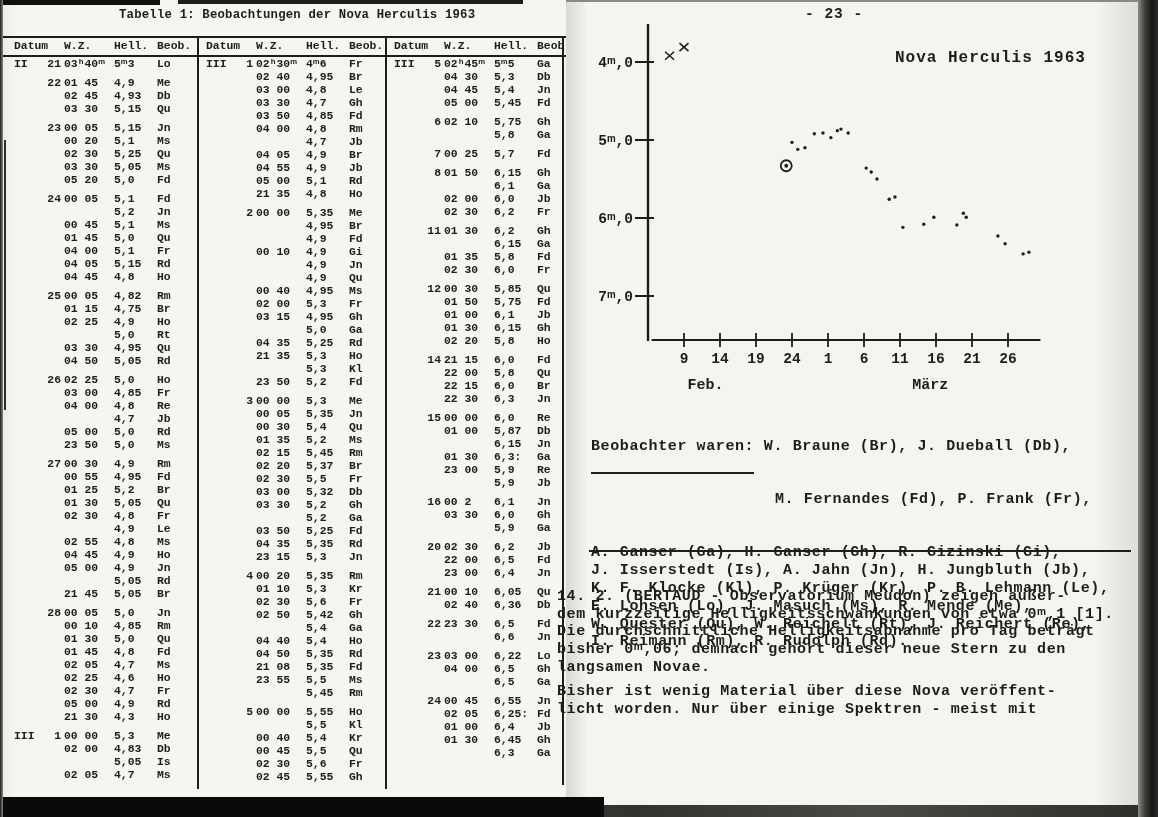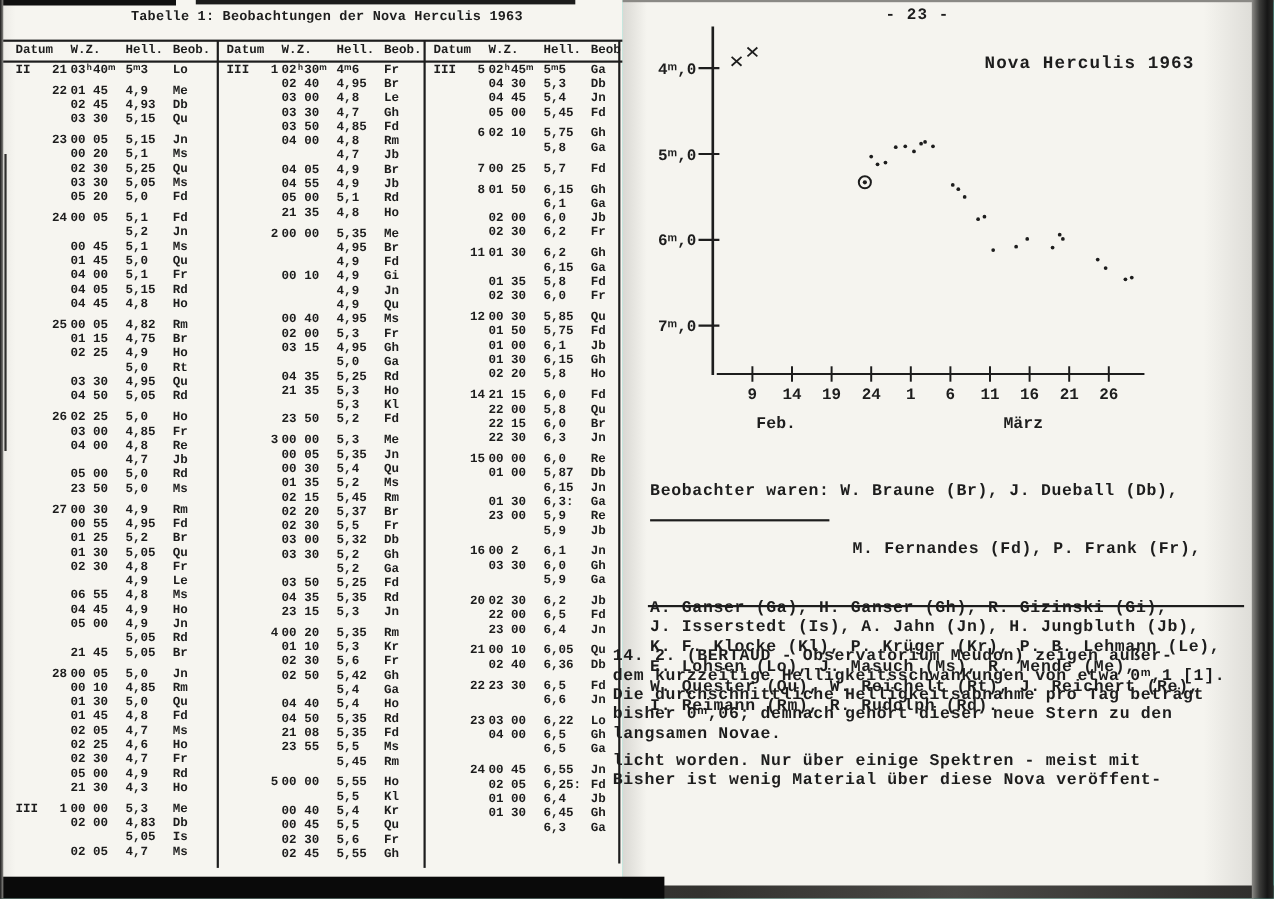--- a/index.html
+++ b/index.html
@@ -125,21 +125,21 @@
             <div class="t-row"><div class="c-month"></div><div class="c-day"></div><div class="c-time">05 00</div><div class="c-mag">5,0</div><div class="c-obs">Rd</div></div>
             <div class="t-row"><div class="c-month"></div><div class="c-day"></div><div class="c-time">23 50</div><div class="c-mag">5,0</div><div class="c-obs">Ms</div></div>
           </div>
           <div class="day-group">
             <div class="t-row"><div class="c-month"></div><div class="c-day">27</div><div class="c-time">00 30</div><div class="c-mag">4,9</div><div class="c-obs">Rm</div></div>
             <div class="t-row"><div class="c-month"></div><div class="c-day"></div><div class="c-time">00 55</div><div class="c-mag">4,95</div><div class="c-obs">Fd</div></div>
             <div class="t-row"><div class="c-month"></div><div class="c-day"></div><div class="c-time">01 25</div><div class="c-mag">5,2</div><div class="c-obs">Br</div></div>
             <div class="t-row"><div class="c-month"></div><div class="c-day"></div><div class="c-time">01 30</div><div class="c-mag">5,05</div><div class="c-obs">Qu</div></div>
             <div class="t-row"><div class="c-month"></div><div class="c-day"></div><div class="c-time">02 30</div><div class="c-mag">4,8</div><div class="c-obs">Fr</div></div>
             <div class="t-row"><div class="c-month"></div><div class="c-day"></div><div class="c-time"></div><div class="c-mag">4,9</div><div class="c-obs">Le</div></div>
-            <div class="t-row"><div class="c-month"></div><div class="c-day"></div><div class="c-time">06 55</div><div class="c-mag">4,8</div><div class="c-obs">Ms</div></div>
+            <div class="t-row"><div class="c-month"></div><div class="c-day"></div><div class="c-time">02 55</div><div class="c-mag">4,8</div><div class="c-obs">Ms</div></div>
             <div class="t-row"><div class="c-month"></div><div class="c-day"></div><div class="c-time">04 45</div><div class="c-mag">4,9</div><div class="c-obs">Ho</div></div>
             <div class="t-row"><div class="c-month"></div><div class="c-day"></div><div class="c-time">05 00</div><div class="c-mag">4,9</div><div class="c-obs">Jn</div></div>
             <div class="t-row"><div class="c-month"></div><div class="c-day"></div><div class="c-time"></div><div class="c-mag">5,05</div><div class="c-obs">Rd</div></div>
             <div class="t-row"><div class="c-month"></div><div class="c-day"></div><div class="c-time">21 45</div><div class="c-mag">5,05</div><div class="c-obs">Br</div></div>
           </div>
           <div class="day-group">
             <div class="t-row"><div class="c-month"></div><div class="c-day">28</div><div class="c-time">00 05</div><div class="c-mag">5,0</div><div class="c-obs">Jn</div></div>
             <div class="t-row"><div class="c-month"></div><div class="c-day"></div><div class="c-time">00 10</div><div class="c-mag">4,85</div><div class="c-obs">Rm</div></div>
             <div class="t-row"><div class="c-month"></div><div class="c-day"></div><div class="c-time">01 30</div><div class="c-mag">5,0</div><div class="c-obs">Qu</div></div>
             <div class="t-row"><div class="c-month"></div><div class="c-day"></div><div class="c-time">01 45</div><div class="c-mag">4,8</div><div class="c-obs">Fd</div></div>
@@ -388,21 +388,21 @@
     </svg>
 
   <div id="observers">
     <div class="txt-line"><span class="obs-heading">Beobachter waren:</span><span> W. Braune (Br), J. Dueball (Db),</span></div>
     <div class="txt-line obs-indent">M. Fernandes (Fd), P. Frank (Fr),</div>
     <div id="observer-lines"><div class="txt-line">A. Ganser (Ga), H. Ganser (Gh), R. Gizinski (Gi),</div><div class="txt-line">J. Isserstedt (Is), A. Jahn (Jn), H. Jungbluth (Jb),</div><div class="txt-line">K. F. Klocke (Kl), P. Krüger (Kr), P. B. Lehmann (Le),</div><div class="txt-line">E. Lohsen (Lo), J. Masuch (Ms), R. Mende (Me),</div><div class="txt-line">W. Quester (Qu), W. Reichelt (Rt), J. Reichert (Re),</div><div class="txt-line">I. Reimann (Rm), R. Rudolph (Rd).</div></div>
   </div>
   <div class="hline" id="observers-rule"></div>
 
   <div class="para" id="para-0"><div class="txt-line">14. 2. (BERTAUD - Observatorium Meudon) zeigen außer-</div><div class="txt-line">dem kurzzeitige Helligkeitsschwankungen von etwa 0ᵐ,1 [1].</div><div class="txt-line">Die durchschnittliche Helligkeitsabnahme pro Tag beträgt</div><div class="txt-line">bisher 0ᵐ,06; demnach gehört dieser neue Stern zu den</div><div class="txt-line">langsamen Novae.</div></div>
-  <div class="para" id="para-1"><div class="txt-line">licht worden. Nur über einige Spektren - meist mit</div><div class="txt-line">Bisher ist wenig Material über diese Nova veröffent-</div></div>
+  <div class="para" id="para-1"><div class="txt-line">Bisher ist wenig Material über diese Nova veröffent-</div><div class="txt-line">licht worden. Nur über einige Spektren - meist mit</div></div>
 
   <div class="artifact" id="top-bar-1"></div>
   <div class="artifact" id="top-bar-2"></div>
   <div class="artifact" id="top-bar-3"></div>
   <div class="artifact" id="bottom-gray"></div>
   <div class="artifact" id="bottom-black"></div>
   <div class="artifact" id="spine"></div>
   <div class="artifact" id="left-edge"></div>
 
 </div>

